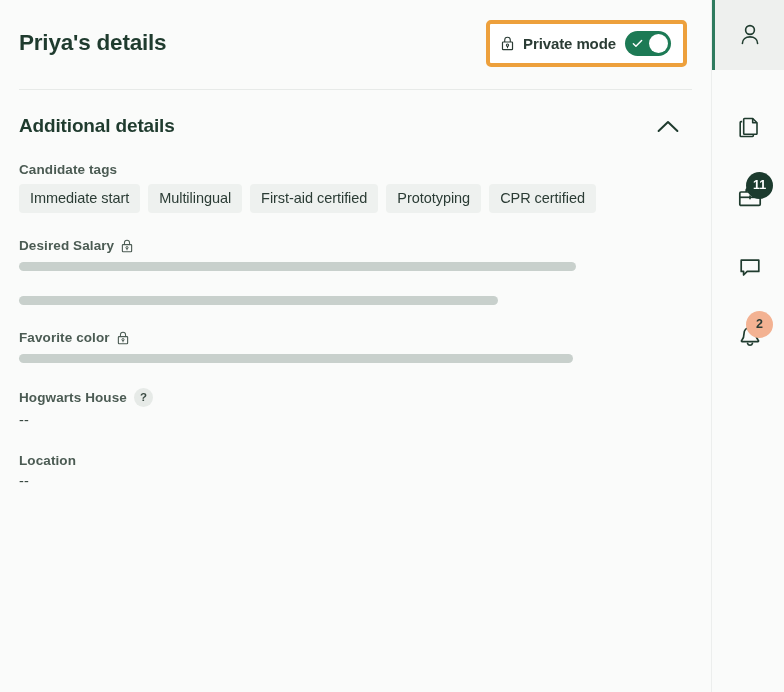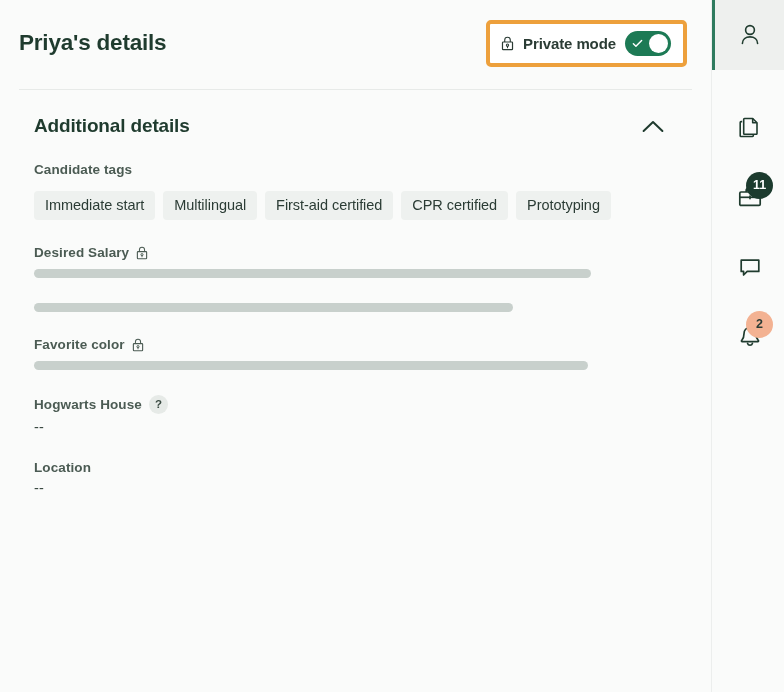--- a/index.html
+++ b/index.html
@@ -111,21 +111,21 @@
     right: 3px;
     top: 3px;
     width: 19px;
     height: 19px;
     border-radius: 50%;
     background: #ffffff;
   }
 
   
   .section {
-    padding: 0 34px;
+    padding: 0 19px;
   }
 
   .section-head {
     display: flex;
     align-items: center;
     justify-content: space-between;
     height: 72px;
     padding-right: 7px;
   }
 
@@ -200,21 +200,21 @@
     border-radius: 5px;
     background: #c8d0cc;
   }
 
   
   .tags-label {
     font-size: 13.5px;
     font-weight: bold;
     color: #4b5b53;
     letter-spacing: 0.1px;
-    margin-bottom: 14px;
+    margin-bottom: 7px;
   }
 
   .tags-row {
     display: flex;
     flex-wrap: wrap;
     gap: 8px;
     max-width: 600px;
   }
 
   .tag-chip {
@@ -328,22 +328,22 @@
           </svg>
         </button>
       </div>
 
       <div class="sp-tags">
         <div class="tags-label">Candidate tags</div>
         <div class="tags-row">
           <span class="tag-chip">Immediate start</span>
           <span class="tag-chip">Multilingual</span>
           <span class="tag-chip">First-aid certified</span>
+          <span class="tag-chip">Prototyping</span>
           <span class="tag-chip">CPR certified</span>
-          <span class="tag-chip">Prototyping</span>
         </div>
       </div>
 
 
       <div class="field sp-field">
         <div class="field-label-row">
           <span class="field-label">Desired Salary</span>
           <svg class="lock-inline-icon" viewBox="0 0 14 16">
             <path d="M4 6.5V4.2a3 3 0 0 1 6 0v2.3" fill="none" stroke="#4b5b53" stroke-width="1.2"></path>
             <rect x="1.6" y="6.4" width="10.8" height="8.3" rx="0.8" fill="none" stroke="#4b5b53" stroke-width="1.3"></rect>

